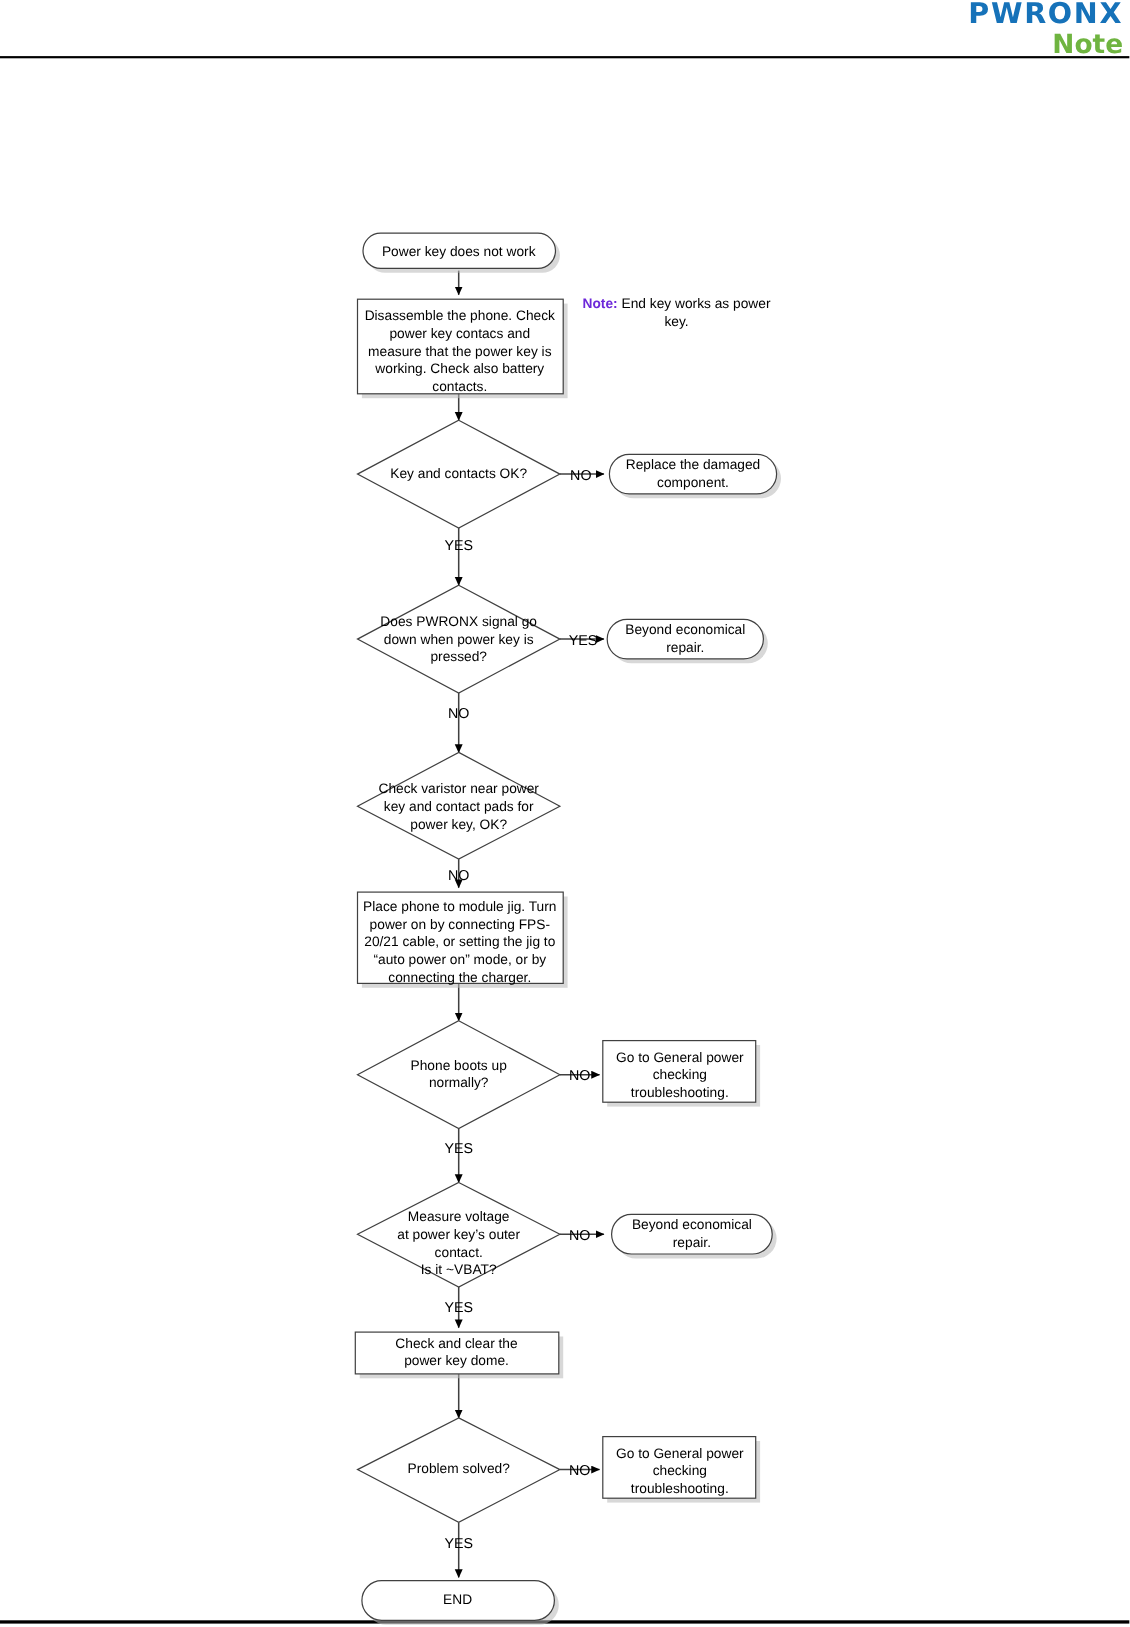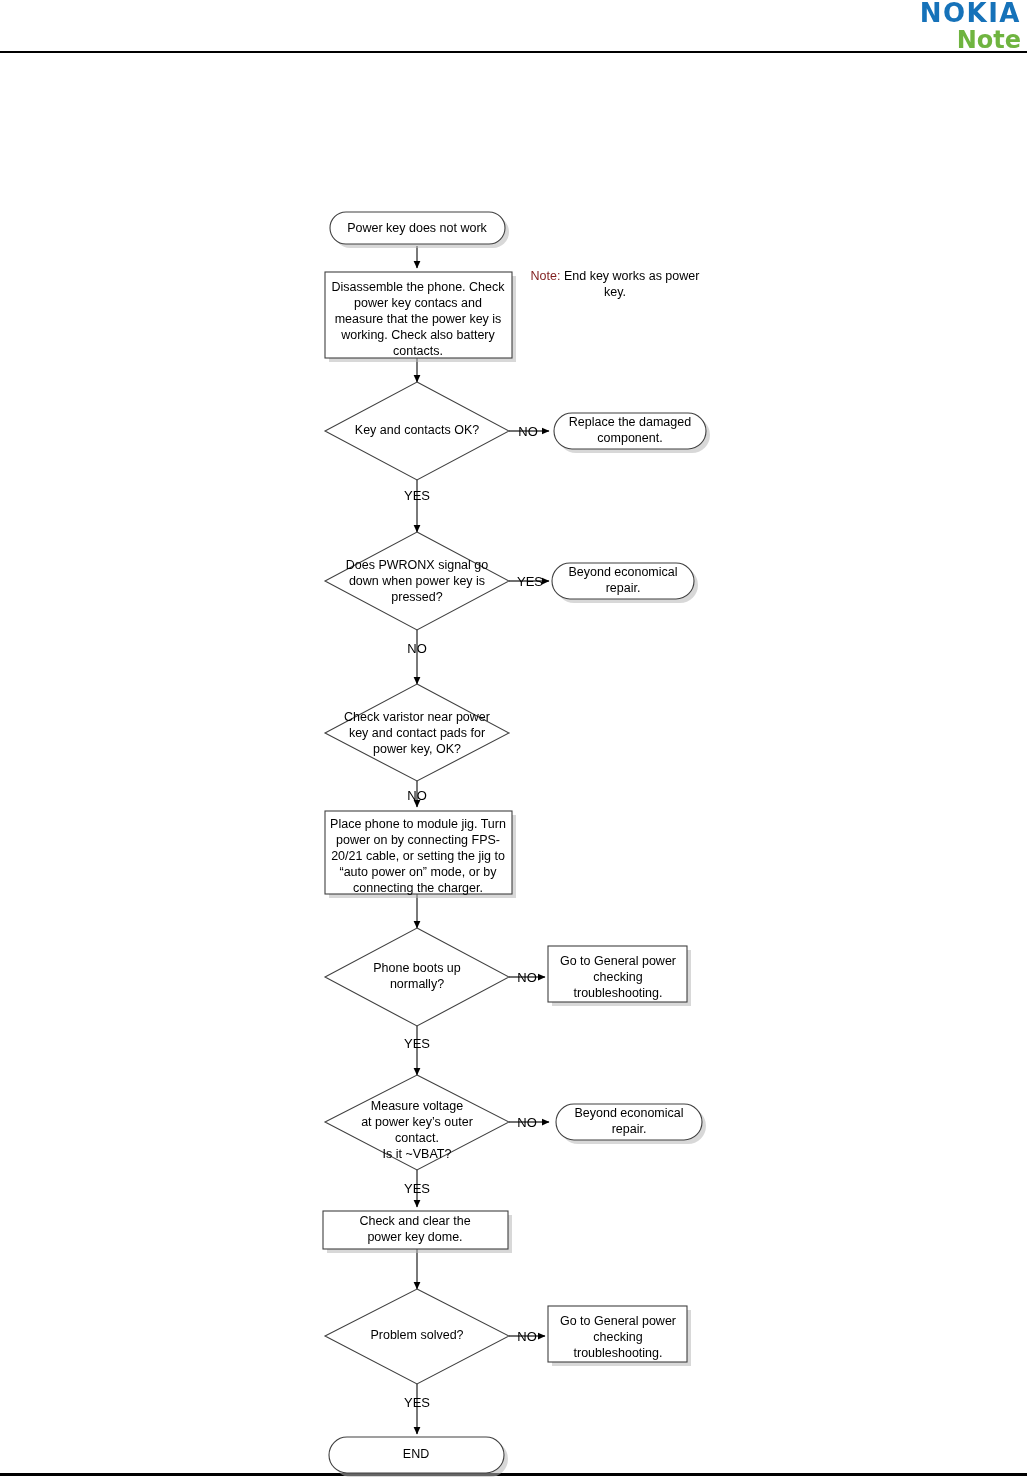--- a/index.html
+++ b/index.html
@@ -105,32 +105,32 @@
   #note {
     position: absolute;
     left: 525px;
     top: 268px;
     width: 180px;
     text-align: center;
     font-size: 12.5px;
     line-height: 16px;
   }
   #note .note-label {
-    font-weight: normal;
-    color: #7f1d1d;
+    font-weight: bold;
+    color: #6d28d9;
   }
   #note .note-body { color: #000000; }
 </style>
 </head>
 <body>
 
 <div id="page">
 
   <div id="logo">
-    <span class="nokia-word">NOKIA</span>
+    <span class="nokia-word">PWRONX</span>
     <span class="care-word">Note</span>
   </div>
   <div id="header-rule"></div>
   <div id="footer-rule"></div>
 
   <div id="note">
     <span class="note-label">Note:</span><span class="note-body"> End key works as power key.</span>
   </div>
 
   <div id="flow">

